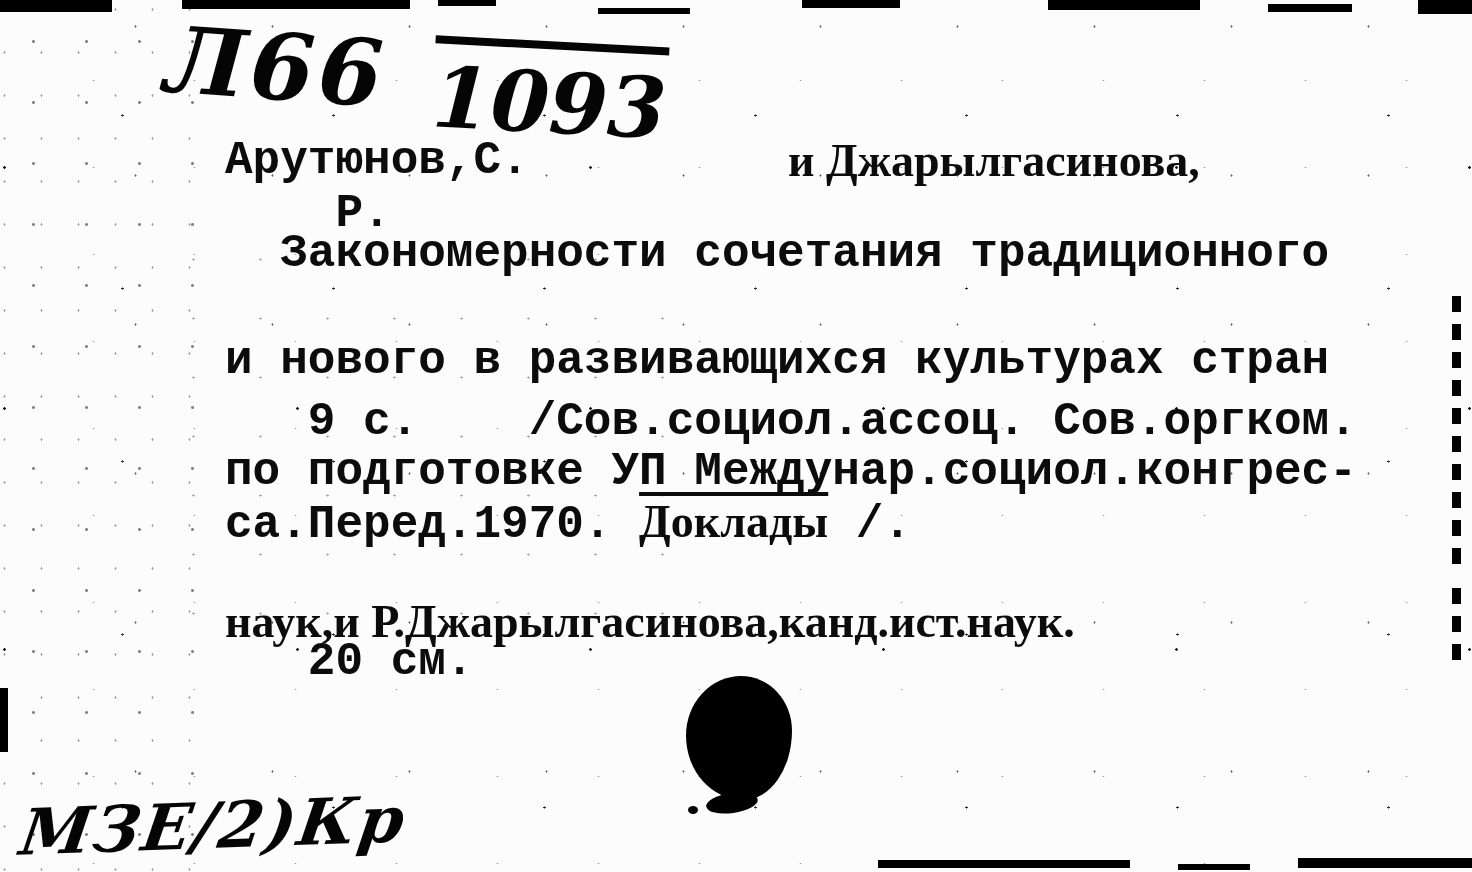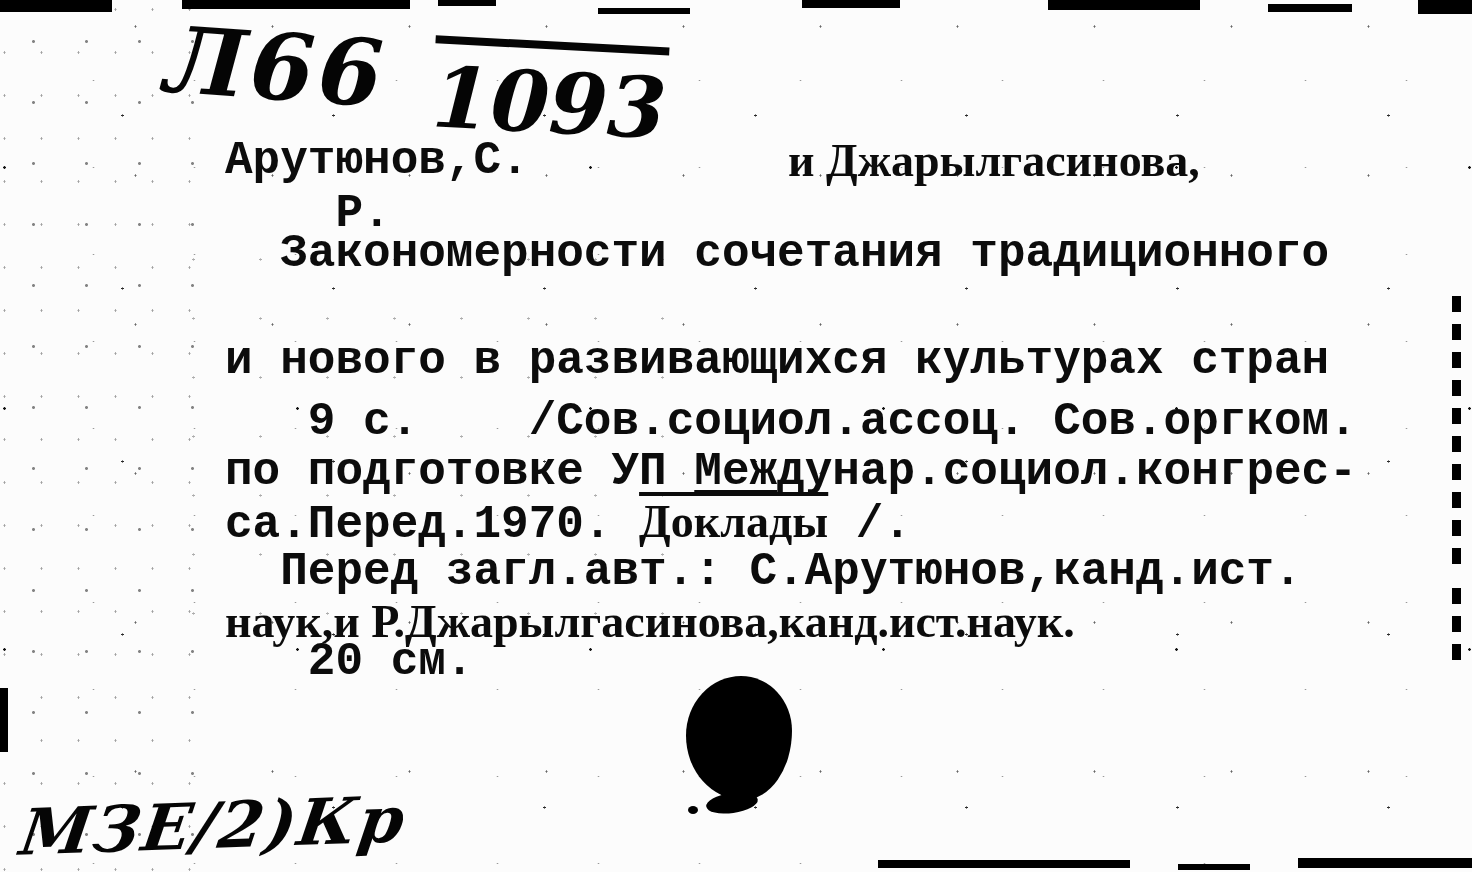--- a/index.html
+++ b/index.html
@@ -52,21 +52,21 @@
   .l2  { top: 189px; }
   .l3  { top: 229px; }
   .l4  { top: 300px; margin-top: 36px; }
   .l5  { top: 346px; }
   .l6  { top: 397px; font-family: Liberation Mono, monospace; }
   .l7  { top: 447px; }
   .l8  { top: 497px; }
   .l9  { top: 547px; }
   .l10 { top: 597px; font-family: Liberation Serif, serif; }
   .l11 { top: 637px; }
-  .seg-underline { text-decoration: underline; text-decoration-thickness: 4px; text-underline-offset: 6px; }
+  .seg-underline { text-decoration-thickness: 4px; text-underline-offset: 6px; }
   .seg-overline  { text-decoration: overline; text-decoration-thickness: 4px; font-family: Liberation Serif, serif; }
 
   
   .hand {
     position: absolute;
     font-family: "DejaVu Serif", serif;
     font-style: italic;
     font-weight: 700;
     color: #050505;
   }
@@ -144,21 +144,20 @@
 
   <div class="typed-line l3">  Закономерности сочетания традиционного</div>
   <div class="typed-line l4">и нового в развивающихся культурах стран</div>
 
   <div class="typed-line l6">   9 с.    /Сов.социол.ассоц. Сов.оргком.</div>
 
   <div class="typed-line l7"><span>по подготовке УП </span><span class="seg-underline">Меж</span><span>дунар.социол.конгрес-</span></div>
 
   <div class="typed-line l8"><span>са.Перед.1970. </span><span class="seg-overline">Доклады</span><span> /.</span></div>
 
-  <div class="typed-line l9">  Перед загл.авт.: С.Арутюнов,канд.ист.</div>
   <div class="typed-line l10">наук,и Р.Джарылгасинова,канд.ист.наук.</div>
 
   <div class="typed-line l11">   20 см.</div>
 
   <div class="blot"></div>
   <div class="blot-tail"></div>
   <div class="blot-dot"></div>
 
   <div class="hand hand-bottom">МЗЕ/2)Кр</div>
 

